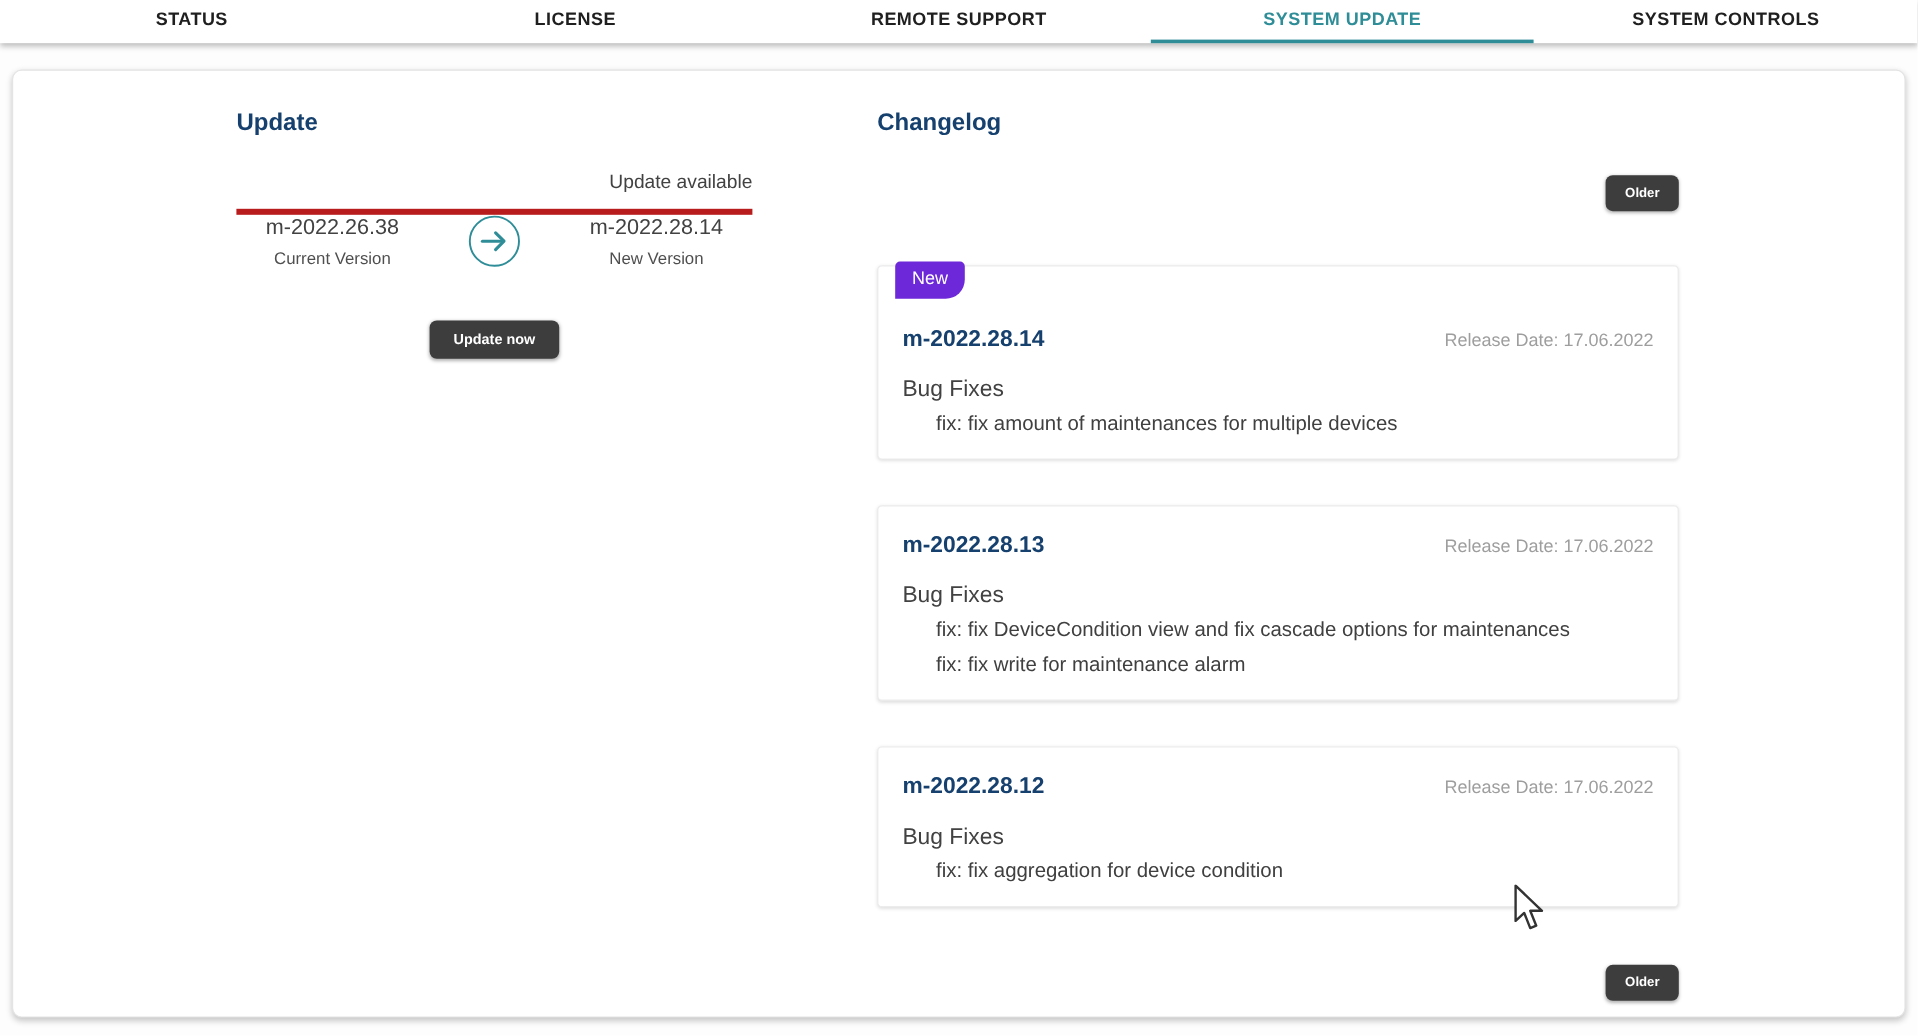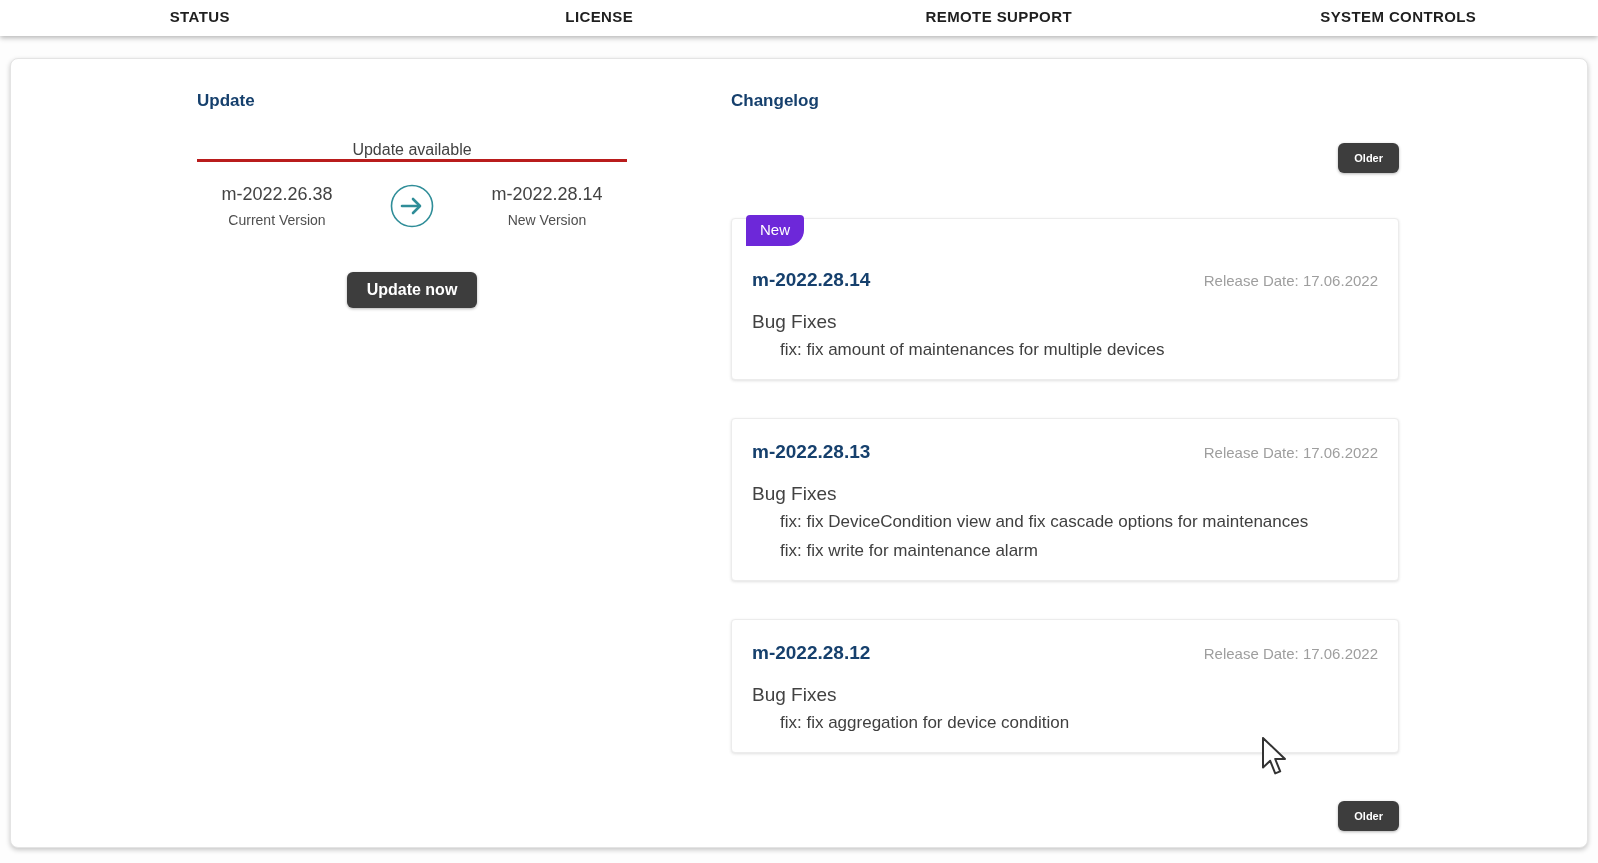--- a/index.html
+++ b/index.html
@@ -51,51 +51,51 @@
     position: relative;
   }
 
   
   .left-pane {
     width: 710px;
     padding: 32px 0 0 186px;
     flex: 0 0 auto;
   }
   .section-heading {
-    font-size: 17px;
+    font-size: 20px;
     font-weight: 700;
     color: #16406d;
   }
   .update-box { width: 430px; margin-top: 30px; }
   .update-status {
-    text-align: center;
+    text-align: right;
     font-size: 16px;
     color: #424242;
-    border-bottom: 3px solid #b91c1c;
+    padding-bottom: 12px;
+    border-bottom: 5px solid #b91c1c;
   }
   .versions-row {
     display: flex;
     align-items: center;
     justify-content: space-between;
-    margin-top: 22px;
   }
   .version-col { text-align: center; min-width: 160px; }
   .version-number { font-size: 18px; color: #424242; }
   .version-label { font-size: 14px; color: #4f4f4f; margin-top: 7px; }
   .arrow-circle {
     width: 44px; height: 44px;
     display: flex; align-items: center; justify-content: center;
   }
   .update-btn-row { text-align: center; margin-top: 44px; }
   .dark-button {
     display: inline-block;
     background: #3d3d3d;
     color: #ffffff;
     font-family: "Liberation Sans", sans-serif;
-    font-size: 16px;
+    font-size: 12px;
     font-weight: 700;
     border: none;
     border-radius: 6px;
     padding: 9px 20px;
     cursor: pointer;
     box-shadow: 0 1px 3px rgba(0,0,0,0.3);
   }
 
   
   .right-pane {
@@ -155,20 +155,21 @@
     pointer-events: none;
   }
 </style>
 </head>
 <body>
 
 <nav class="tab-bar">
   <div class="tab">STATUS</div>
   <div class="tab">LICENSE</div>
   <div class="tab">REMOTE SUPPORT</div>
+  <div class="tab active">SYSTEM UPDATE</div>
   <div class="tab">SYSTEM CONTROLS</div>
 </nav>
 
 <section class="main-card">
 
   <div class="left-pane">
     <h2 class="section-heading">Update</h2>
 
     <div class="update-box">
       <div class="update-status">Update available</div>

